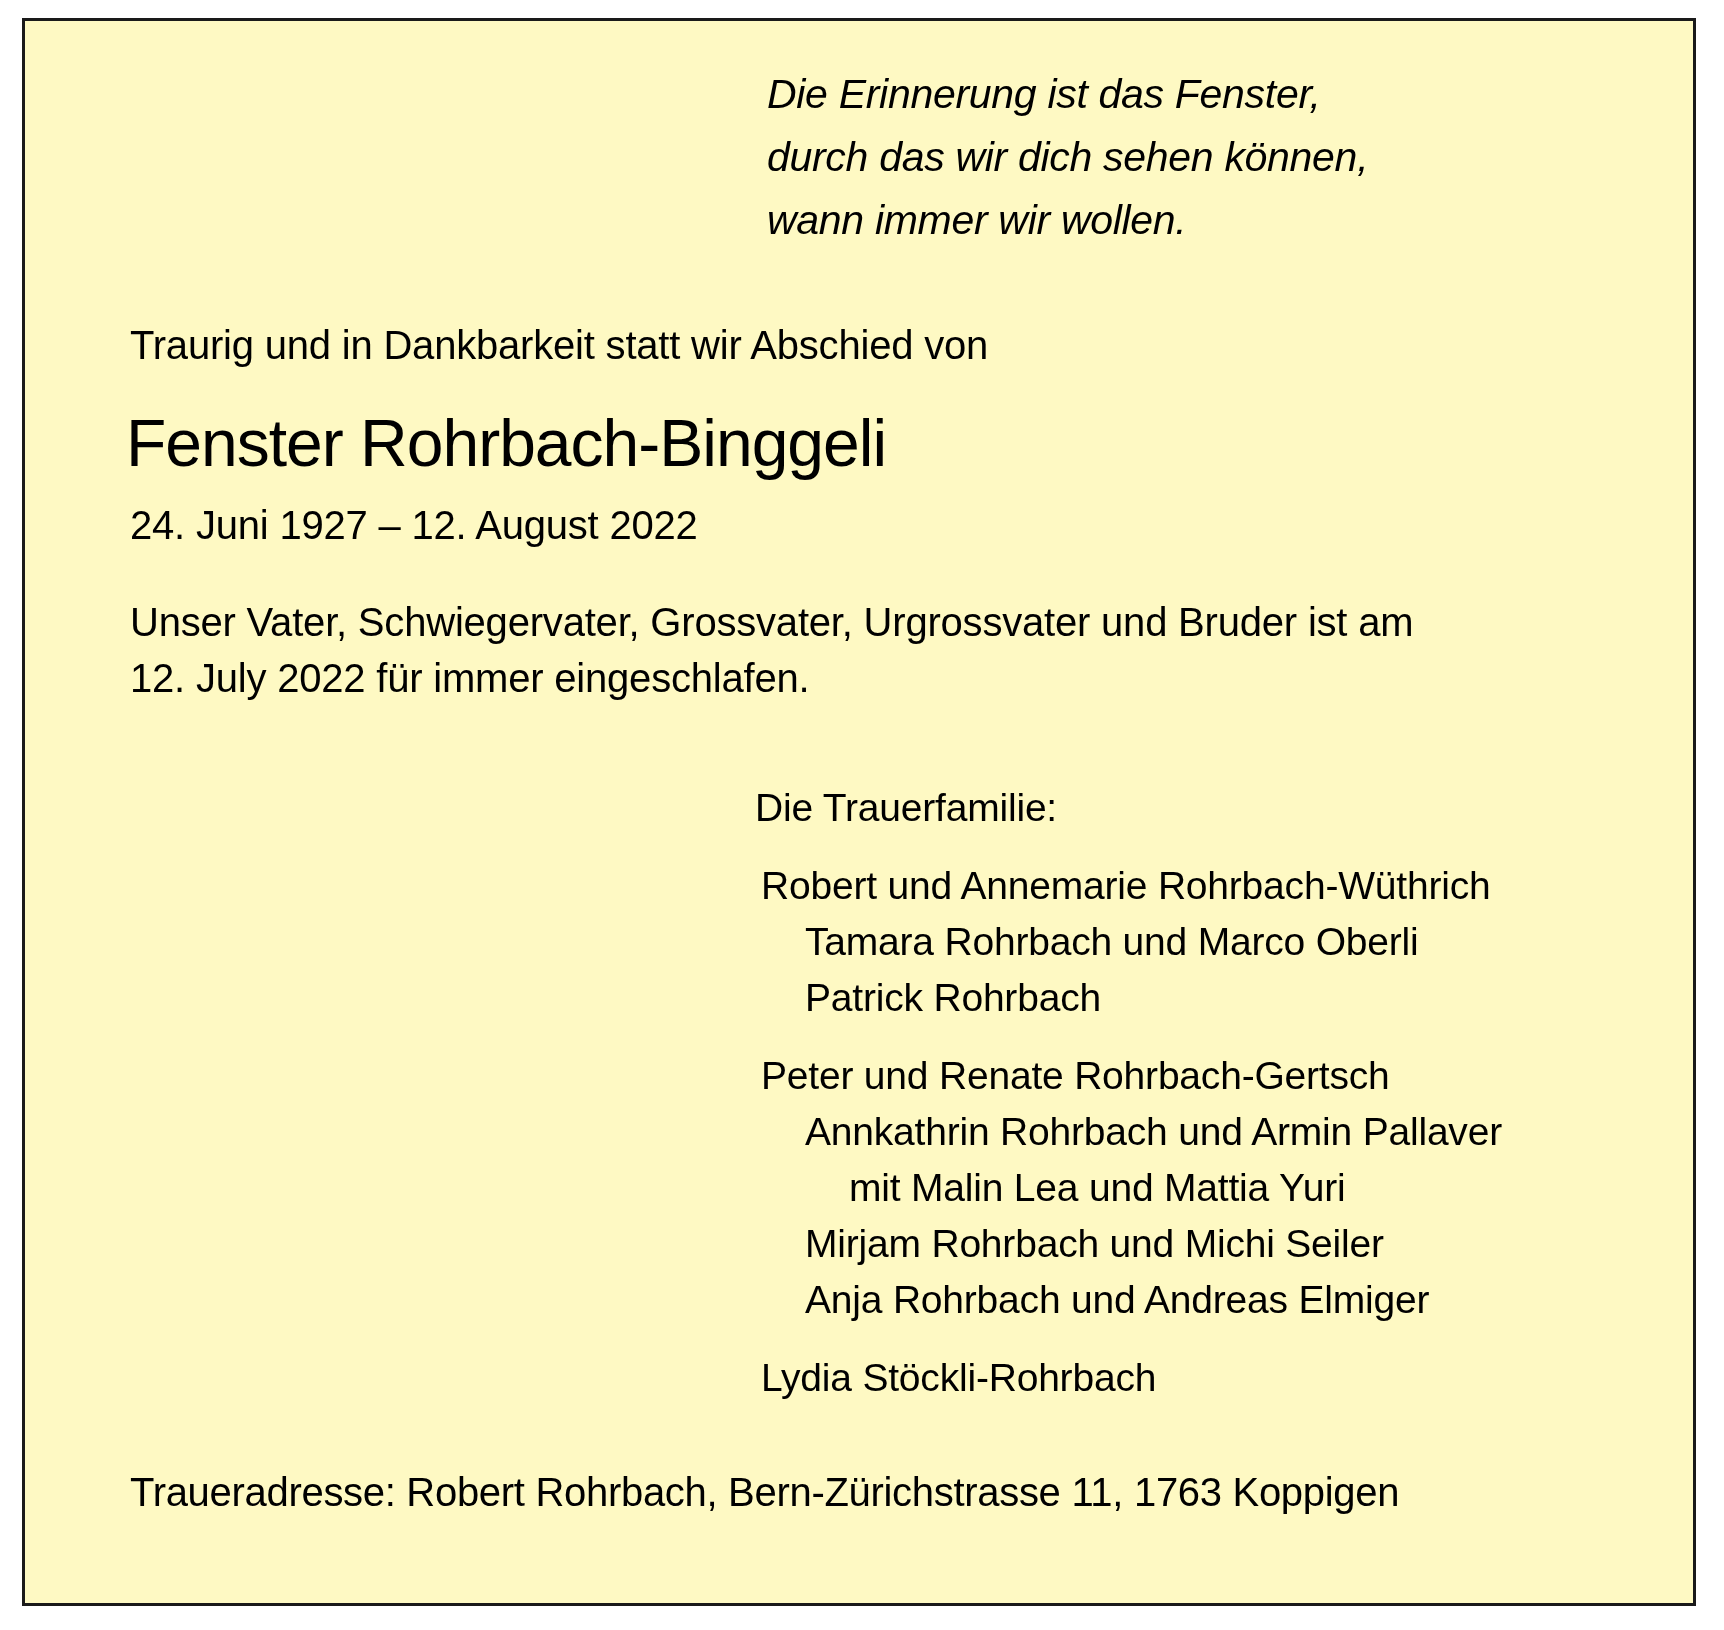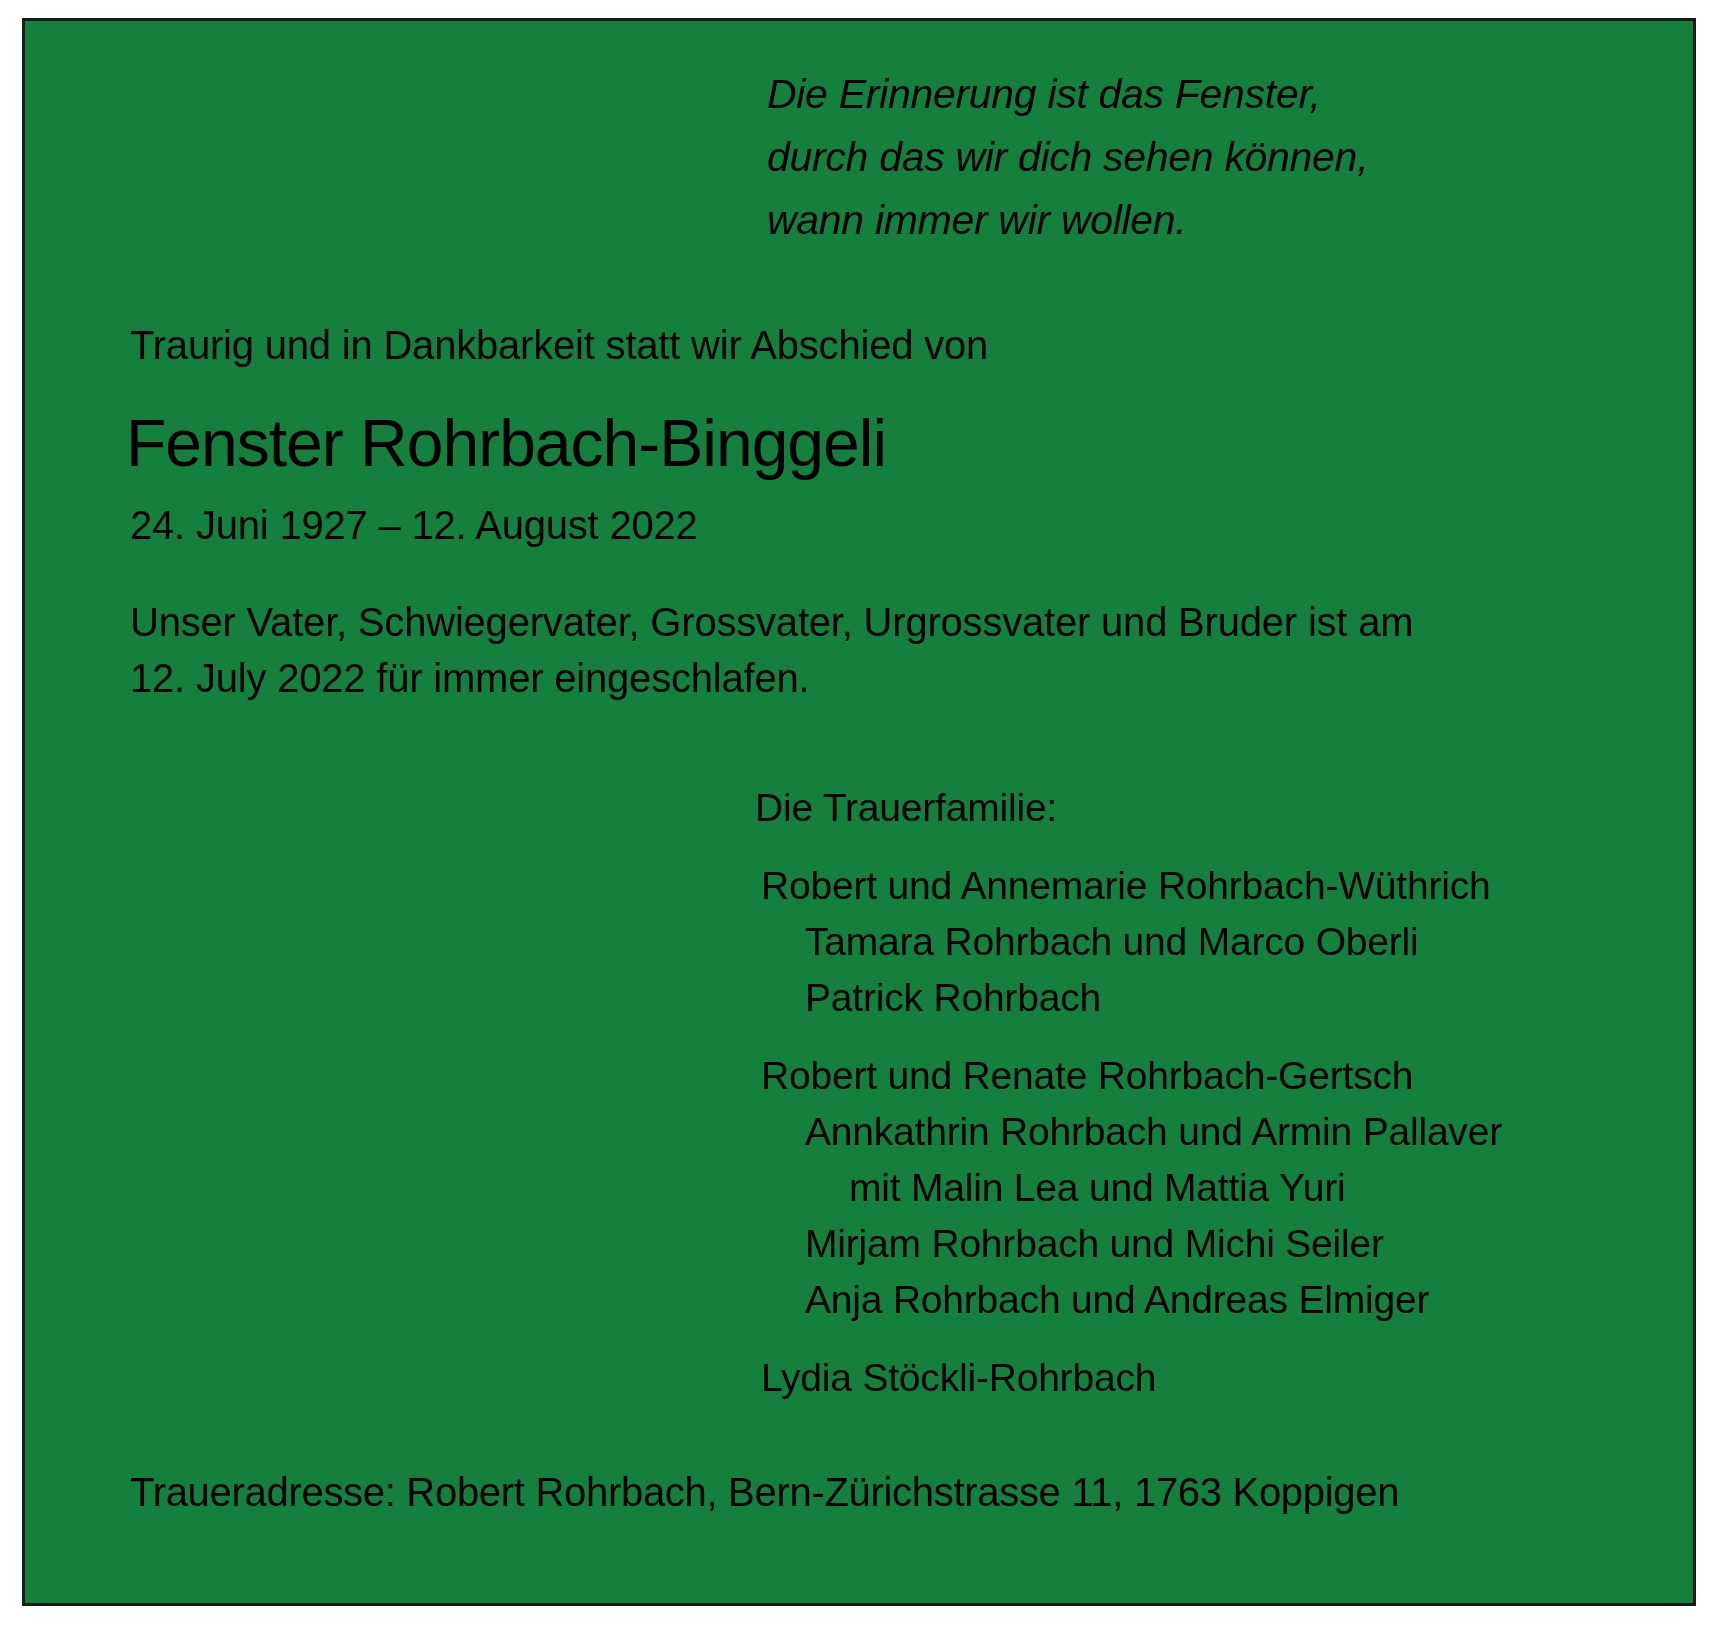--- a/index.html
+++ b/index.html
@@ -15,21 +15,21 @@
     -webkit-font-smoothing: antialiased;
   }
   .notice {
     position: absolute;
     left: 22px;
     top: 18px;
     width: 1674px;
     height: 1588px;
     border: 3px solid #1a1a1a;
     box-sizing: border-box;
-    background: #15803d;
+    background: #fef9c3;
   }
   .inner {
     position: relative;
     width: 100%;
     height: 100%;
   }
 
   
   .quote {
     position: absolute;
@@ -146,21 +146,21 @@
     <div class="family">
       <div class="fam-head">Die Trauerfamilie:</div>
 
       <div class="fam-group">
         <div class="lvl0">Robert und Annemarie Rohrbach-Wüthrich</div>
         <div class="lvl1">Tamara Rohrbach und Marco Oberli</div>
         <div class="lvl1">Patrick Rohrbach</div>
       </div>
 
       <div class="fam-group">
-        <div class="lvl0">Robert und Renate Rohrbach-Gertsch</div>
+        <div class="lvl0">Peter und Renate Rohrbach-Gertsch</div>
         <div class="lvl1">Annkathrin Rohrbach und Armin Pallaver</div>
         <div class="lvl2">mit Malin Lea und Mattia Yuri</div>
         <div class="lvl1">Mirjam Rohrbach und Michi Seiler</div>
         <div class="lvl1">Anja Rohrbach und Andreas Elmiger</div>
       </div>
 
       <div class="fam-group">
         <div class="lvl0">Lydia Stöckli-Rohrbach</div>
       </div>
     </div>

